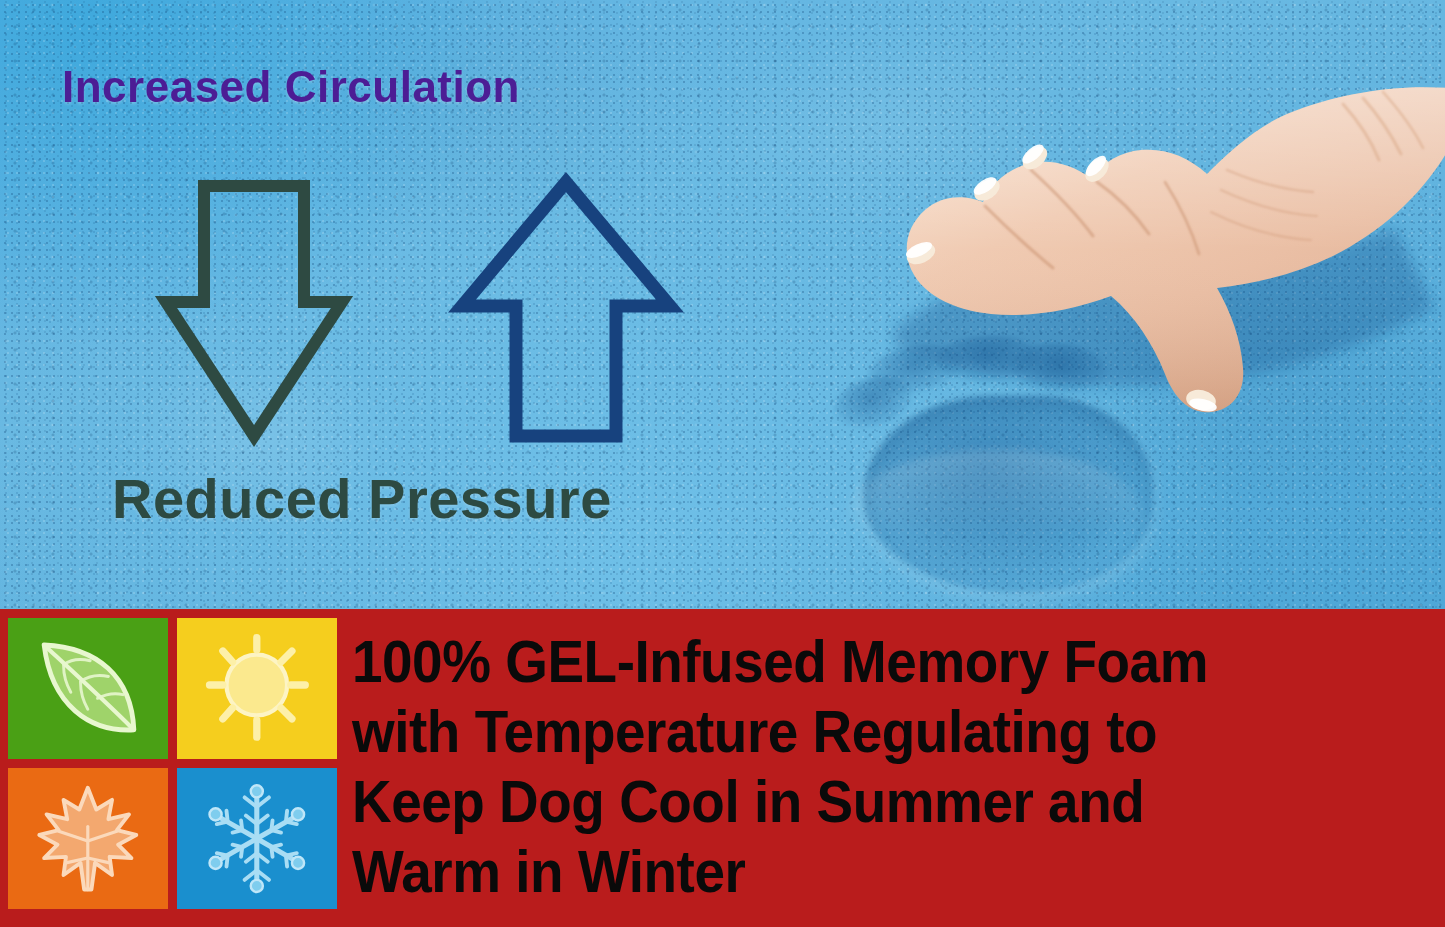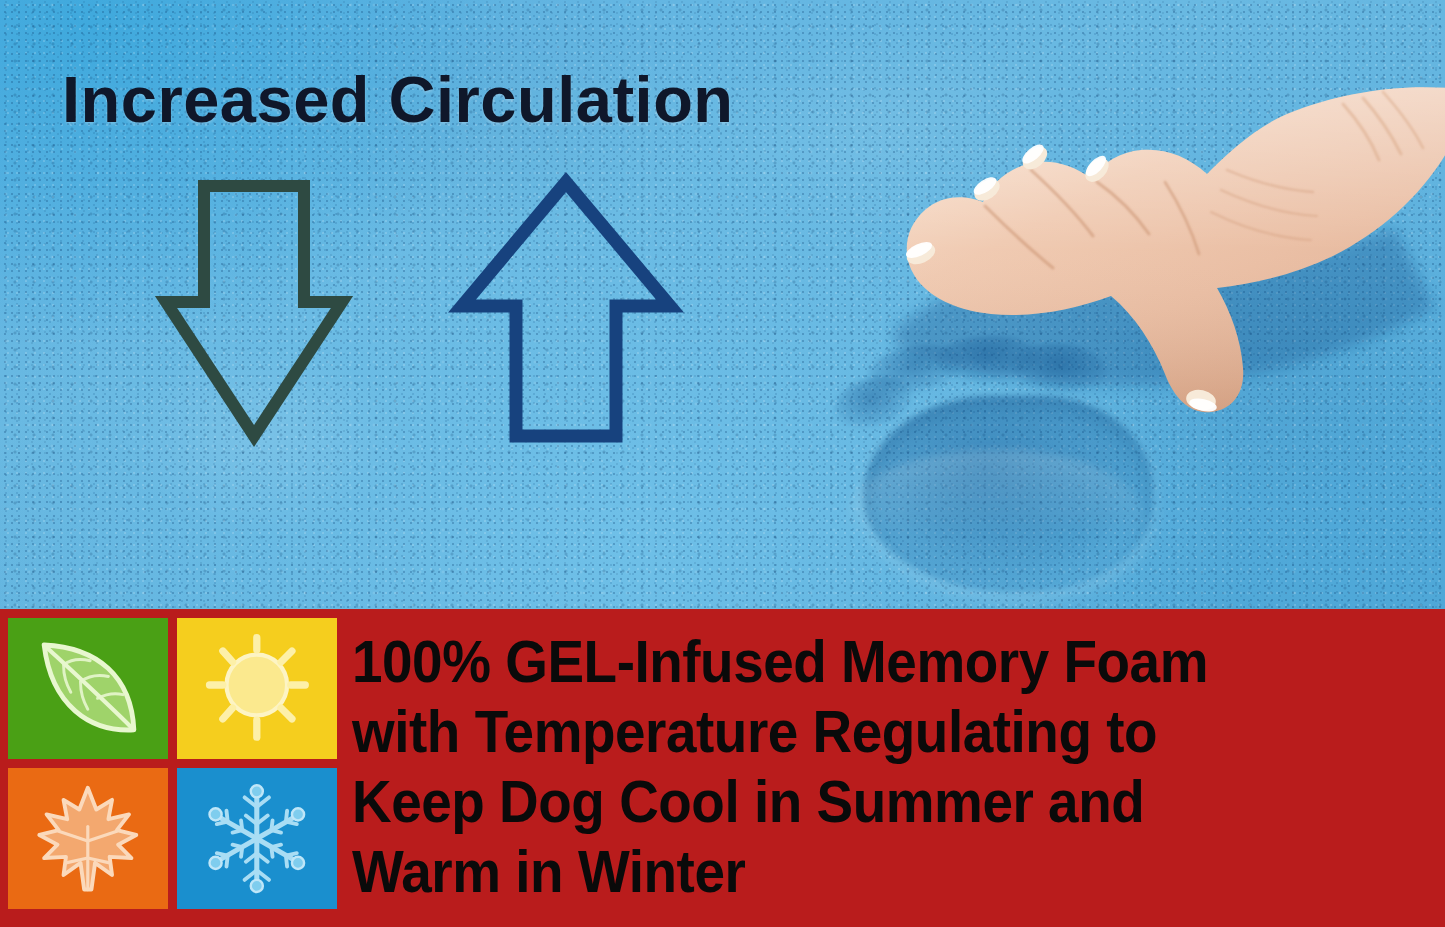--- a/index.html
+++ b/index.html
@@ -134,22 +134,22 @@
   .cap {
     position: absolute;
     font-weight: 700;
     letter-spacing: .5px;
     white-space: nowrap;
     font-family: "Liberation Sans", sans-serif;
   }
   .cap-top {
     left: 62px;
     top: 62px;
-    font-size: 65px;
-    color: #0f172a;
+    font-size: 44px;
+    color: #4c1d95;
     text-shadow: 0 2px 3px rgba(255,255,255,.22);
   }
   .cap-bottom {
     left: 112px;
     top: 466px;
     font-size: 56px;
     color: #2d4a42;
     text-shadow: 0 2px 3px rgba(255,255,255,.18);
   }
 
@@ -329,20 +329,21 @@
           <path d="M74,26 L174,26 L174,142 L212,142 L124,276 L36,142 L74,142 Z" fill="none" stroke="#2e4a42" stroke-width="12" stroke-linejoin="miter" stroke-linecap="square"></path>
         </g>
 
         <g>
           <path d="M386,276 L386,146 L332,146 L436,22 L540,146 L486,146 L486,276 Z" fill="none" stroke="#17427e" stroke-width="13" stroke-linejoin="miter" stroke-linecap="square"></path>
         </g>
       </svg>
     </div>
 
     <div class="cap cap-top">Increased Circulation</div>
+    <div class="cap cap-bottom">Reduced Pressure</div>
   </div>
 
   <div class="info-strip">
 
     <div class="tiles">
 
       <div class="tile tile-spring">
         <svg viewBox="0 0 100 100">
           <path d="M14,14 C58,16 86,40 88,84 C52,86 20,64 14,14 Z" fill="#9fd36a" stroke="#e8f7cf" stroke-width="4" stroke-linejoin="round"></path>
           <path d="M15,15 C42,40 66,62 87,83" fill="none" stroke="#e8f7cf" stroke-width="3.5" stroke-linecap="round"></path>

